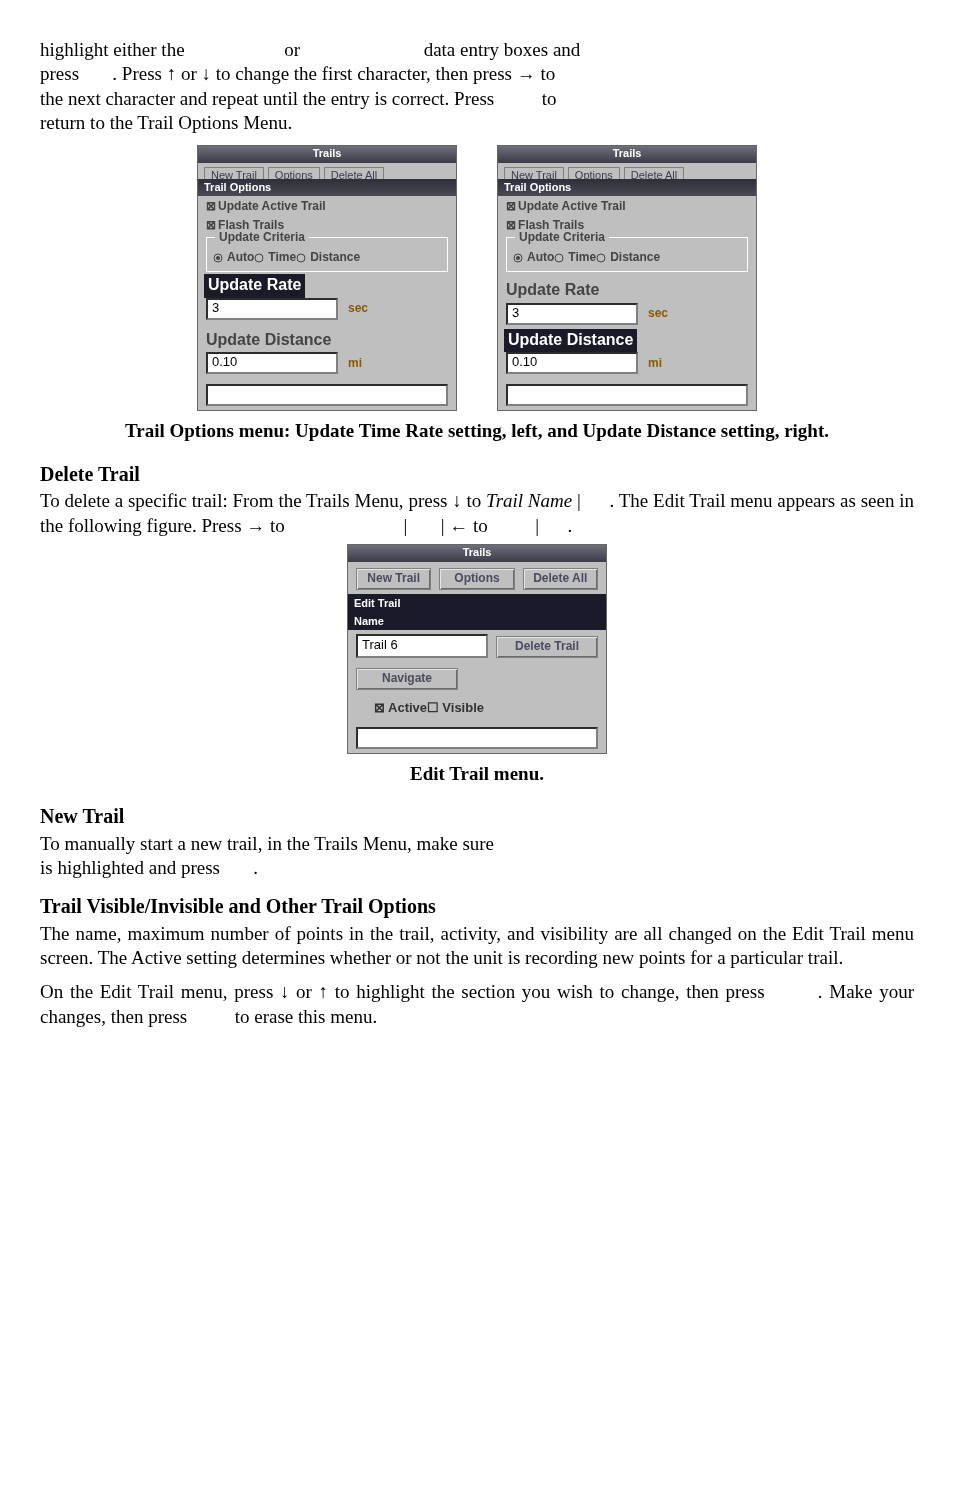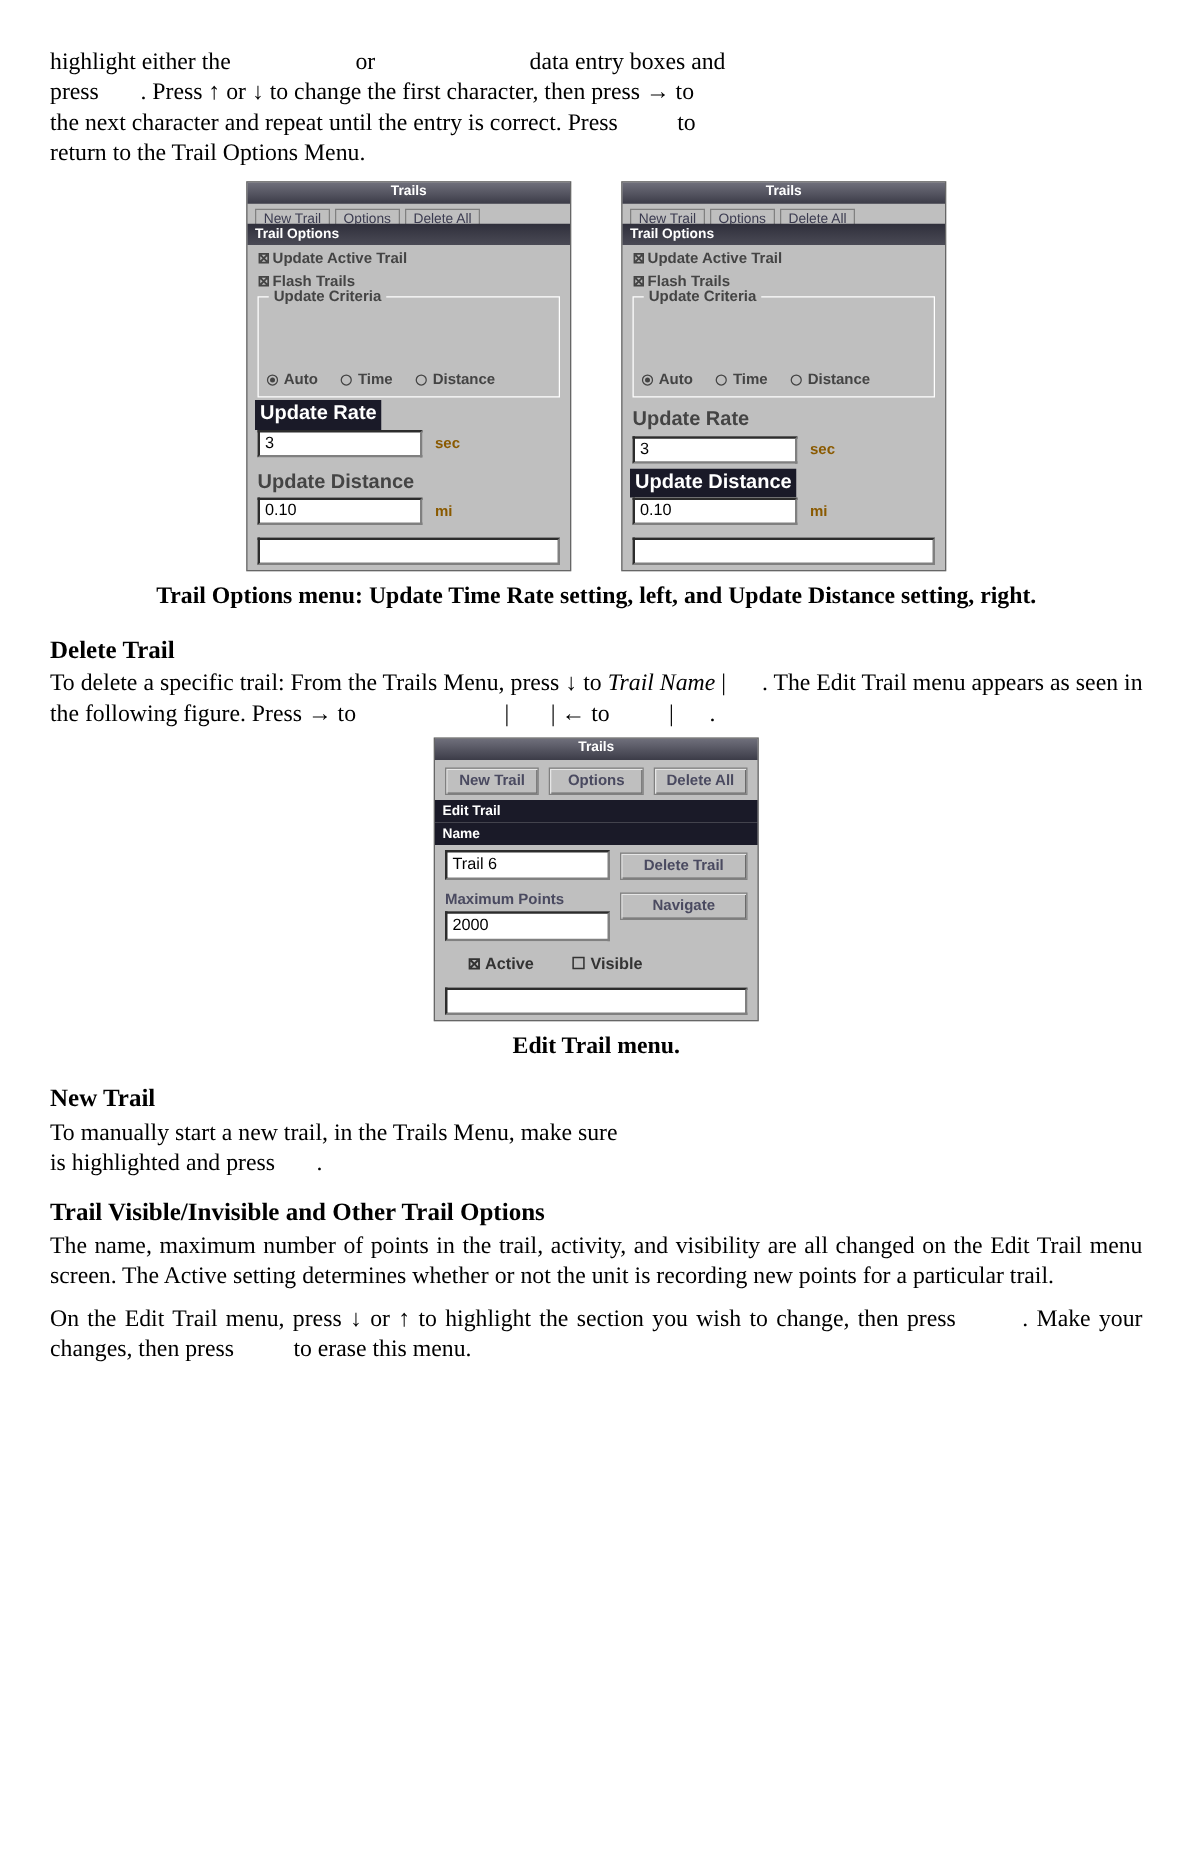--- a/index.html
+++ b/index.html
@@ -84,21 +84,21 @@
   }
   .group-label {
     position: absolute;
     top: -8px; left: 8px;
     background: #bfbfbf;
     padding: 0 4px;
     color: #444;
     font-weight: bold;
     font-size: 12px;
   }
-  .radio-row { display: flex; gap: 18px; color: #444; font-weight: bold; font-size: 12px; margin-top: 46px; }
+  .radio-row { display: flex; color: #444; font-weight: bold; font-size: 12px; }
   .radio { display: inline-flex; align-items: center; gap: 4px; }
   .radio svg { width: 10px; height: 10px; }
 
   .field-label {
     font-weight: bold;
     color: #444;
     font-size: 16px;
     padding: 6px 8px 2px;
   }
   .field-label.hl {
@@ -144,21 +144,21 @@
   }
   .hdr2 { background:#1a1a28; color:#fff; font-weight:bold; font-size:11px; padding:2px 6px; }
   .row2 { display:flex; gap:8px; padding:4px 8px 0; align-items:flex-end; }
   .namebox {
     background:#fff;
     border:2px inset #808080;
     height:20px; line-height:18px;
     padding:0 4px; font-size:13px;
     flex:1;
   }
-  .chkpair { display:flex; gap:30px; padding:10px 26px 4px; font-weight:bold; color:#333; font-size:13px; }
+  .chkpair { display:flex; padding:10px 26px 4px; font-weight:bold; color:#333; font-size:13px; }
 </style>
 </head>
 <body>
 
 <div class="para">
   <span>highlight either the </span>
   &nbsp;&nbsp;&nbsp;&nbsp;&nbsp;&nbsp;&nbsp;&nbsp;&nbsp;&nbsp;&nbsp;&nbsp;&nbsp;&nbsp;&nbsp;&nbsp;&nbsp;&nbsp;&nbsp;
   <span>or</span>
   &nbsp;&nbsp;&nbsp;&nbsp;&nbsp;&nbsp;&nbsp;&nbsp;&nbsp;&nbsp;&nbsp;&nbsp;&nbsp;&nbsp;&nbsp;&nbsp;&nbsp;&nbsp;&nbsp;&nbsp;&nbsp;&nbsp;&nbsp;&nbsp;
   <span> data entry boxes and</span>
@@ -306,24 +306,20 @@
       <div class="sqbtn">Options</div>
       <div class="sqbtn">Delete All</div>
     </div>
     <div class="hdr2">Edit Trail</div>
     <div class="hdr2" style="margin-top:0">Name</div>
     <div class="row2">
       <div class="namebox">Trail 6</div>
       <div class="sqbtn" style="flex:0 0 100px">Delete Trail</div>
     </div>
     <div class="row2" style="align-items:flex-start">
-      <div style="flex:1">
-        <div style="font-weight:bold;color:#4a4a60;font-size:12px;padding-top:4px">Maximum Points</div>
-        <div class="namebox" style="margin-top:2px">2000</div>
-      </div>
       <div class="sqbtn" style="flex:0 0 100px;margin-top:6px">Navigate</div>
     </div>
     <div class="chkpair">
       <span>
         <span>⊠ </span><span>Active</span>
       </span>
       <span>
         <span>☐ </span><span>Visible</span>
       </span>
     </div>

